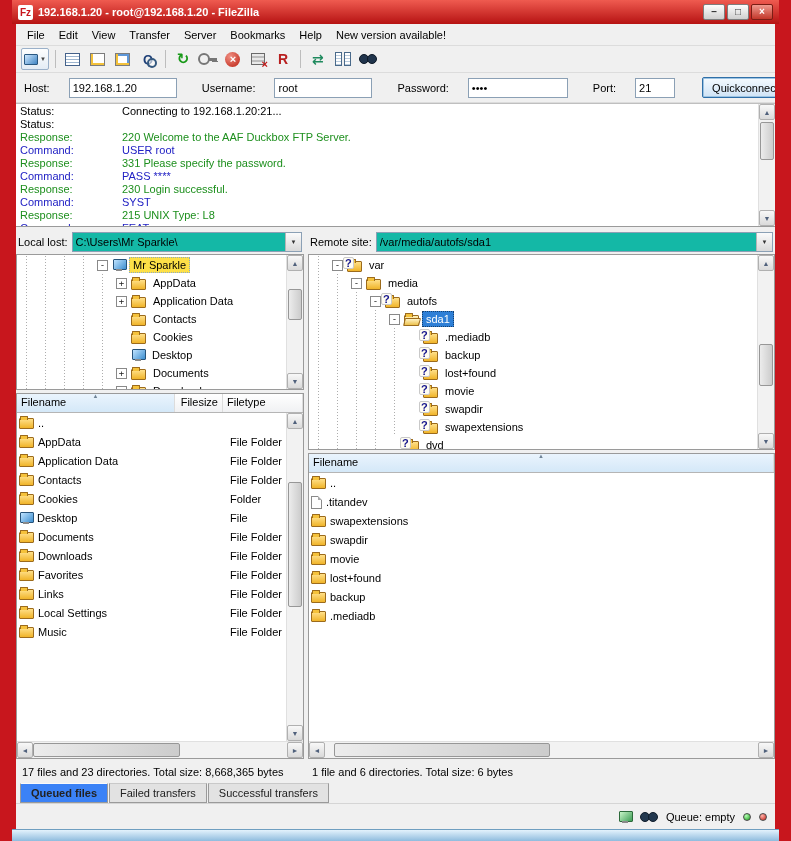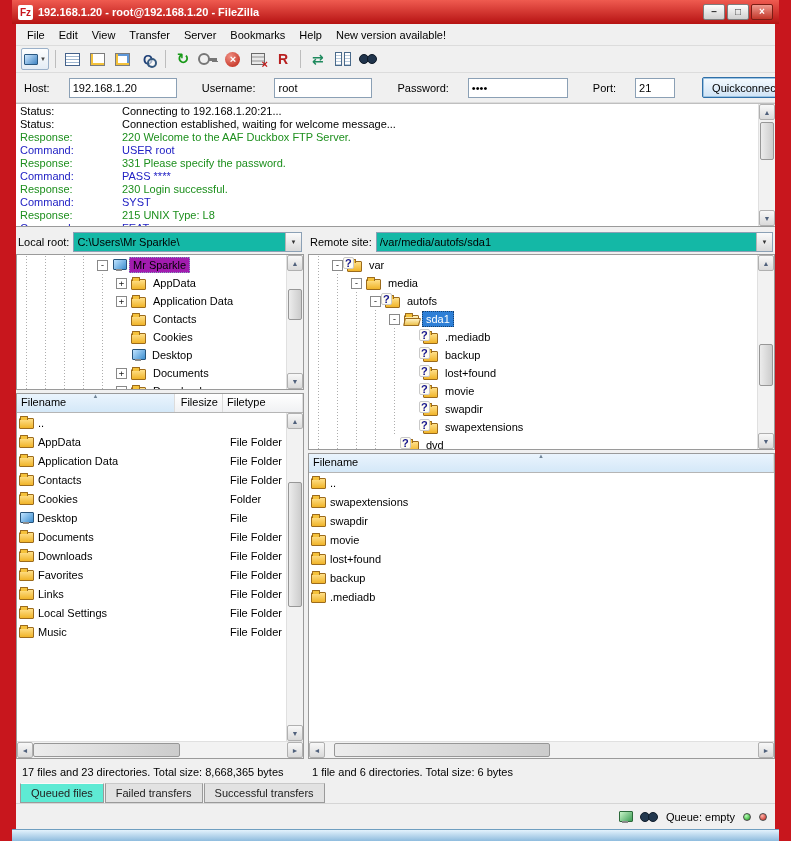--- a/index.html
+++ b/index.html
@@ -74,21 +74,21 @@
 .panel{border:1px solid #9a9a9a;background:#fff;display:flex;overflow:hidden}
 .treepanel{flex:none}
 .tree{flex:1;overflow:hidden;padding-top:1px}
 .trow{height:18px;display:flex;align-items:center;white-space:nowrap}
 .tg{width:19px;flex:none;align-self:stretch;background-image:repeating-linear-gradient(to bottom,#adadad 0 1px,transparent 1px 3px);background-size:1px 100%;background-position:9px 0;background-repeat:no-repeat}
 .texp{width:19px;flex:none;display:flex;align-items:center;justify-content:center}
 .bx{width:11px;height:11px;border:1px solid #898989;background:#fff;font:9px/9px "DejaVu Sans Mono",monospace;text-align:center;color:#222}
 .ticon{width:17px;flex:none;display:flex;align-items:center;justify-content:center;position:relative}
 .tlabel{margin-left:3px;padding:1px 3px;border:1px solid transparent}
 .trow.sel-a .tlabel{background:#2e7fd6;color:#fff;border:1px dotted #16406e}
-.trow.sel-i .tlabel{background:#a21caf;border:1px dotted #8aa8c4}
+.trow.sel-i .tlabel{background:#fde047;border:1px dotted #8aa8c4}
 
 .i-folder,.i-folder-up,.i-folder-open,.i-folder-q{width:15px;height:11px;background:linear-gradient(180deg,#ffe08a,#f0b429);border:1px solid #9c6b1c;border-radius:1px;position:relative;margin-top:2px}
 .i-folder::before,.i-folder-up::before,.i-folder-open::before,.i-folder-q::before{content:"";position:absolute;top:-3px;left:0;width:6px;height:3px;background:#f5c23b;border:1px solid #9c6b1c;border-bottom:none;border-radius:1px 1px 0 0}
 .i-folder-open{background:linear-gradient(180deg,#fff0b8,#eec75a)}
 .i-folder-open::after{content:"";position:absolute;left:-1px;bottom:-1px;width:14px;height:6px;background:linear-gradient(#fff3c4,#ecc14e);border:1px solid #9c6b1c;transform:skewX(-14deg);border-radius:1px}
 .i-folder-q::after{content:"?";position:absolute;left:-5px;top:-5px;font-weight:bold;font-size:11px;line-height:10px;color:#14148c;background:#fffdf2;border:1px solid #c9c9c9;border-radius:2px;padding:0 1px}
 .i-desktop{width:14px;height:12px;position:relative}
 .i-desktop::before{content:"";position:absolute;left:1px;top:0;width:12px;height:9px;border:1px solid #27537a;background:linear-gradient(135deg,#bfe3ff,#3e8fd0);border-radius:1px}
 .i-desktop::after{content:"";position:absolute;left:4px;bottom:0;width:6px;height:2px;background:#8a8a8a}
 .i-file{width:11px;height:13px;background:#fff;border:1px solid #8a8a8a;position:relative;margin-top:1px}
@@ -113,21 +113,21 @@
 .statusrow .sleft{width:288px;flex:none;padding-left:6px}
 .statusrow .sright{flex:1;padding-left:8px}
 
 .queue{height:78px;display:flex;flex-direction:column;border:1px solid #9a9a9a;background:#fff;overflow:hidden}
 .qheader{height:20px;display:flex;flex:none;background:linear-gradient(#ffffff,#f0f1f3);border-bottom:1px solid #c5c5c5}
 .qh1{width:505px}.qh2{width:58px}.qh3{flex:1}
 .qbody{flex:1;background:#fff}
 
 .tabs{height:21px;display:flex;align-items:stretch;gap:1px;padding:1px 4px 0;background:#f0f0f0}
 .tab{padding:3px 10px;border:1px solid #9a9a9a;border-top-color:#c9c9c9;background:#e2e2e2;color:#222;white-space:nowrap}
-.tab.active{background:#5eead4;font-weight:normal;border-top-color:#fafafa}
+.tab.active{background:#3b82f6;font-weight:bold;border-top-color:#fafafa}
 
 .statusbar{height:26px;display:flex;align-items:center;background:#f0f0f0;border-top:1px solid #d5d5d5;padding:0 8px}
 .sbright{margin-left:auto;display:flex;align-items:center;gap:8px}
 .sbmon{width:14px;height:12px;position:relative;display:inline-block}
 .sbmon::before{content:"";position:absolute;left:1px;top:0;width:12px;height:9px;border:1px solid #2c6a3a;background:linear-gradient(135deg,#c8f5c8,#3f9e57);border-radius:1px}
 .sbmon::after{content:"";position:absolute;left:4px;bottom:0;width:6px;height:2px;background:#8a8a8a}
 .sbbino{display:inline-flex}
 .sbbino::before,.sbbino::after{content:"";width:8px;height:8px;border-radius:50%;background:#22384f;border:1px solid #101d2b}
 .sbbino::after{margin-left:-2px}
 .led{width:8px;height:8px;border-radius:50%;border:1px solid #4a4a4a;display:inline-block}
@@ -195,21 +195,20 @@
     </div>
 
     <div class="logwrap">
       <div class="log" id="log">
           <div class="lline k-status">
             <span class="llbl">Status:</span>
             <span class="ltxt">Connecting to 192.168.1.20:21...</span>
           </div>
           <div class="lline k-status">
             <span class="llbl">Status:</span>
-            <span class="ltxt">Connection established, waiting for welcome message...</span>
           </div>
           <div class="lline k-response">
             <span class="llbl">Response:</span>
             <span class="ltxt">220 Welcome to the AAF Duckbox FTP Server.</span>
           </div>
           <div class="lline k-command">
             <span class="llbl">Command:</span>
             <span class="ltxt">USER root</span>
           </div>
           <div class="lline k-response">
@@ -243,21 +242,21 @@
             <div class="sthumb" style="top:2%;height:42%"></div>
           </div>
         <div class="sbtn">▼</div>
       </div>
     </div>
 
     <div class="main">
 
       <div class="col left">
         <div class="siterow">
-          <span>Local root:</span>
+          <span>Local lost:</span>
           <div class="combo">
             <input value="C:\Users\Mr Sparkle\" style="">
             <span class="cdd">▼</span>
           </div>
         </div>
         <div class="panel treepanel" style="height:136px">
           <div class="tree" id="ltree">
               <div class="trow sel-i">
                 <span class="tg"></span>
                 <span class="tg"></span>
@@ -614,20 +613,26 @@
           <div class="listbody">
             <div class="flist" id="rlist">
                 <div class="frow">
                   <span class="fc fname wide">
                     <span class="ticon i-folder-up"></span>
                     <span class="fnm">..</span>
                   </span>
                 </div>
                 <div class="frow">
                   <span class="fc fname wide">
+                    <span class="ticon i-file"></span>
+                    <span class="fnm">.titandev</span>
+                  </span>
+                </div>
+                <div class="frow">
+                  <span class="fc fname wide">
                     <span class="ticon i-folder"></span>
                     <span class="fnm">swapextensions</span>
                   </span>
                 </div>
                 <div class="frow">
                   <span class="fc fname wide">
                     <span class="ticon i-folder"></span>
                     <span class="fnm">swapdir</span>
                   </span>
                 </div>

